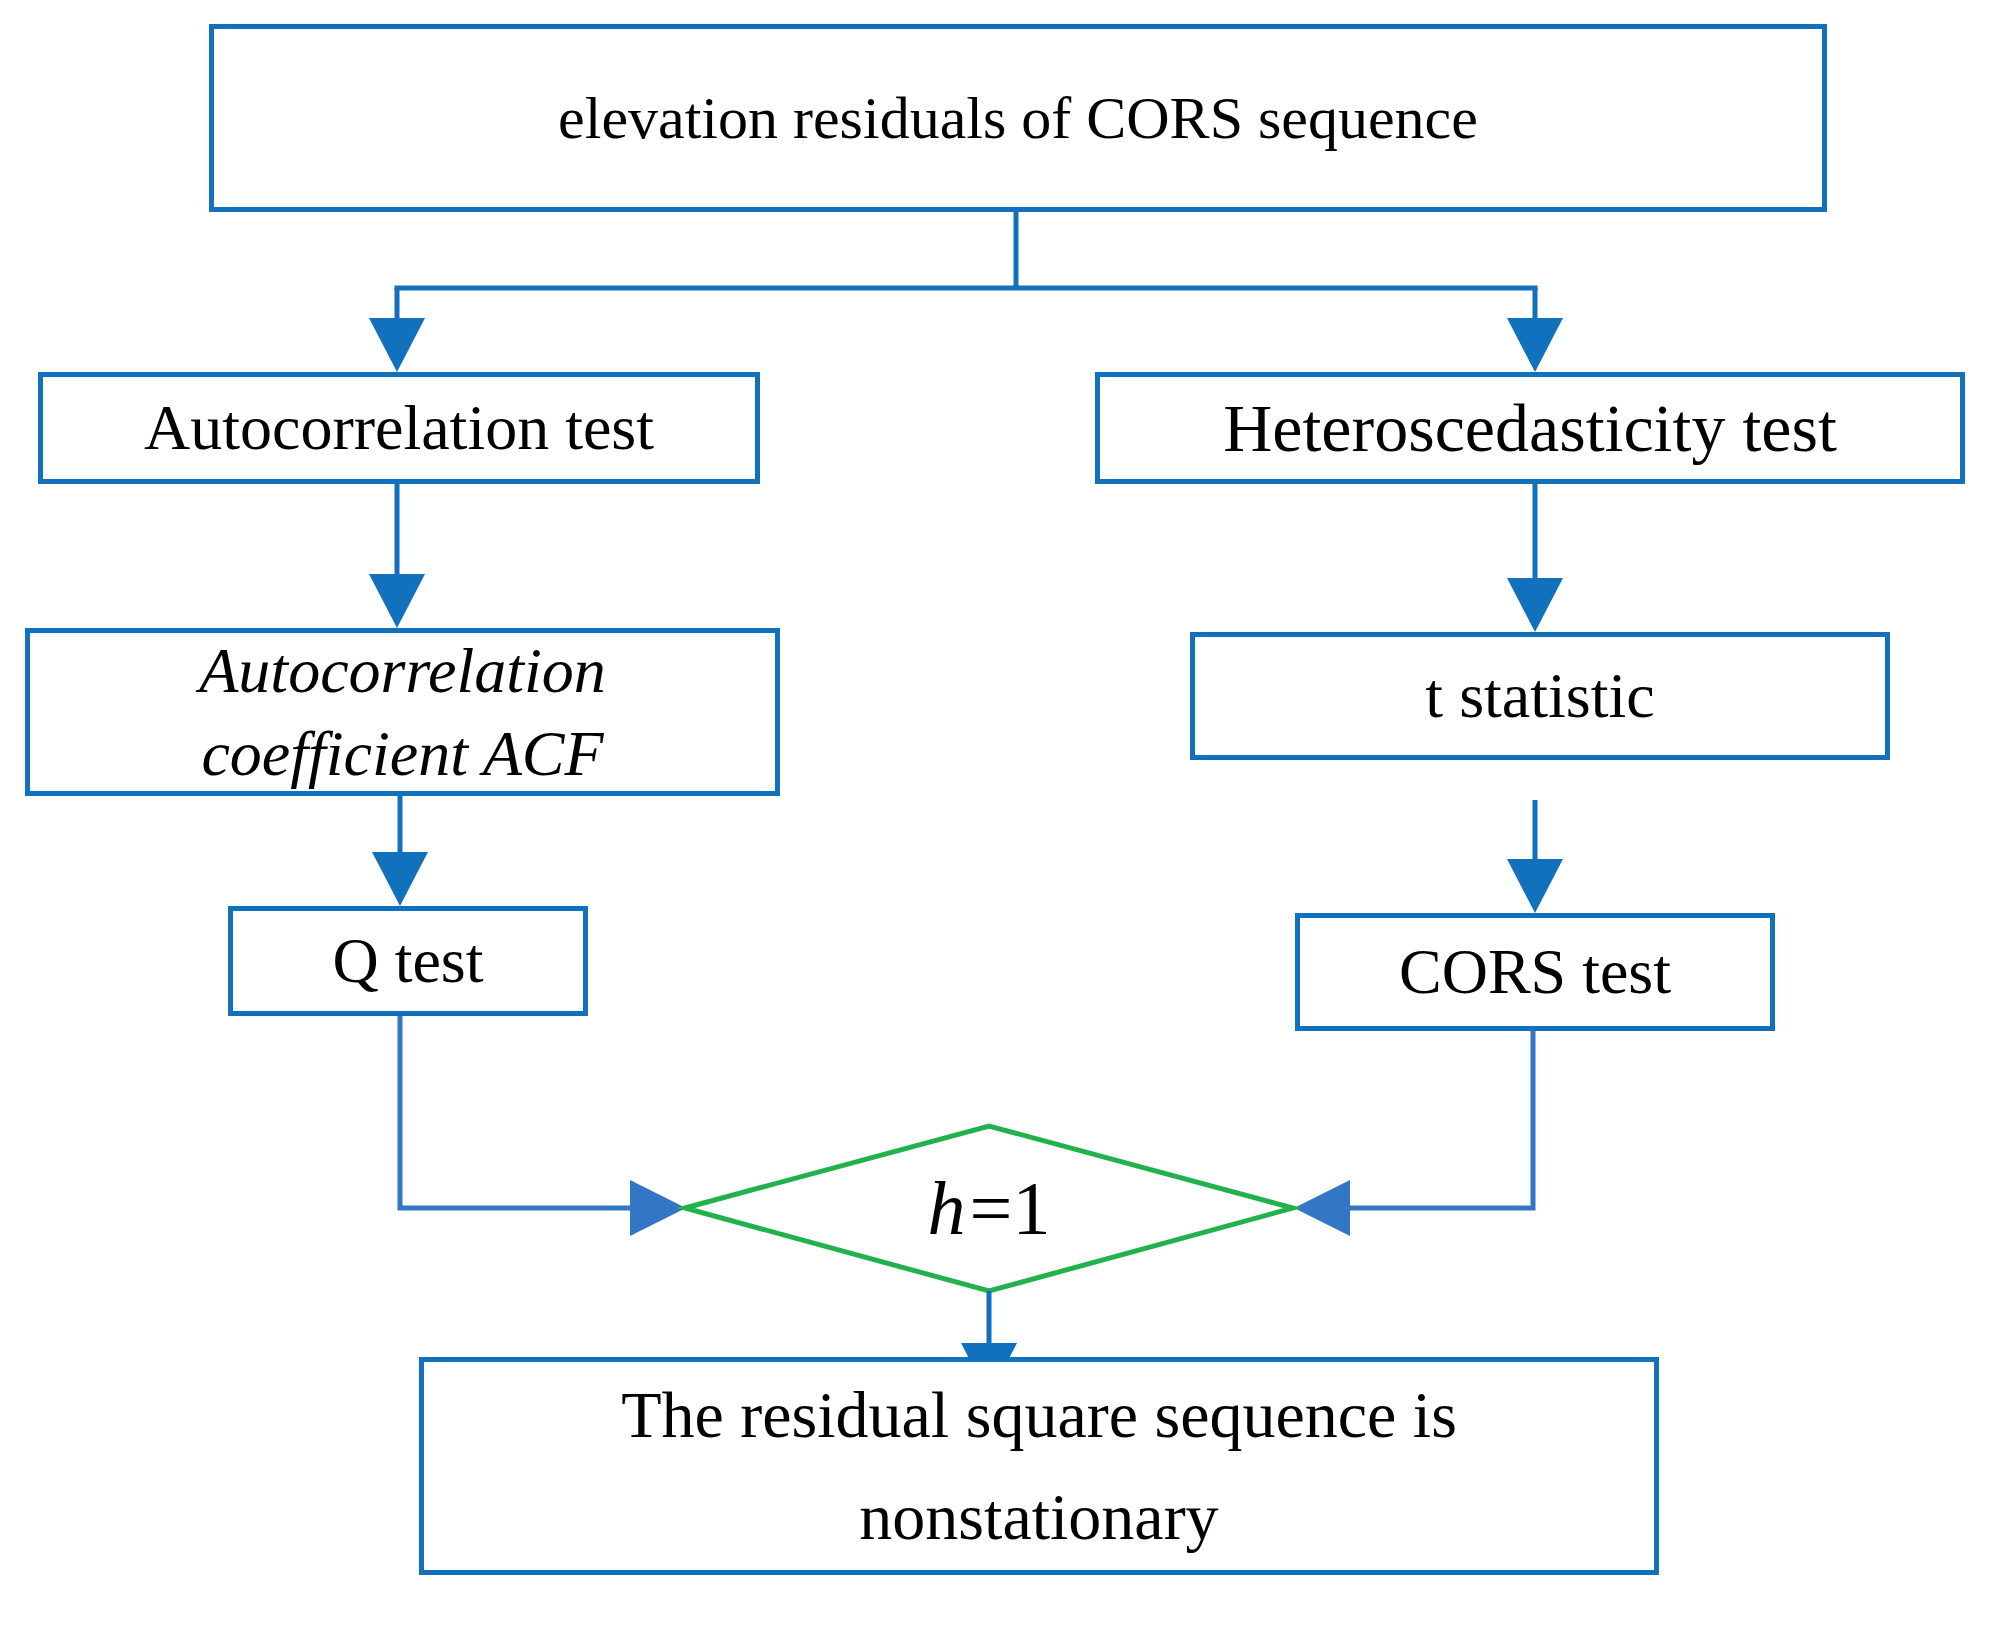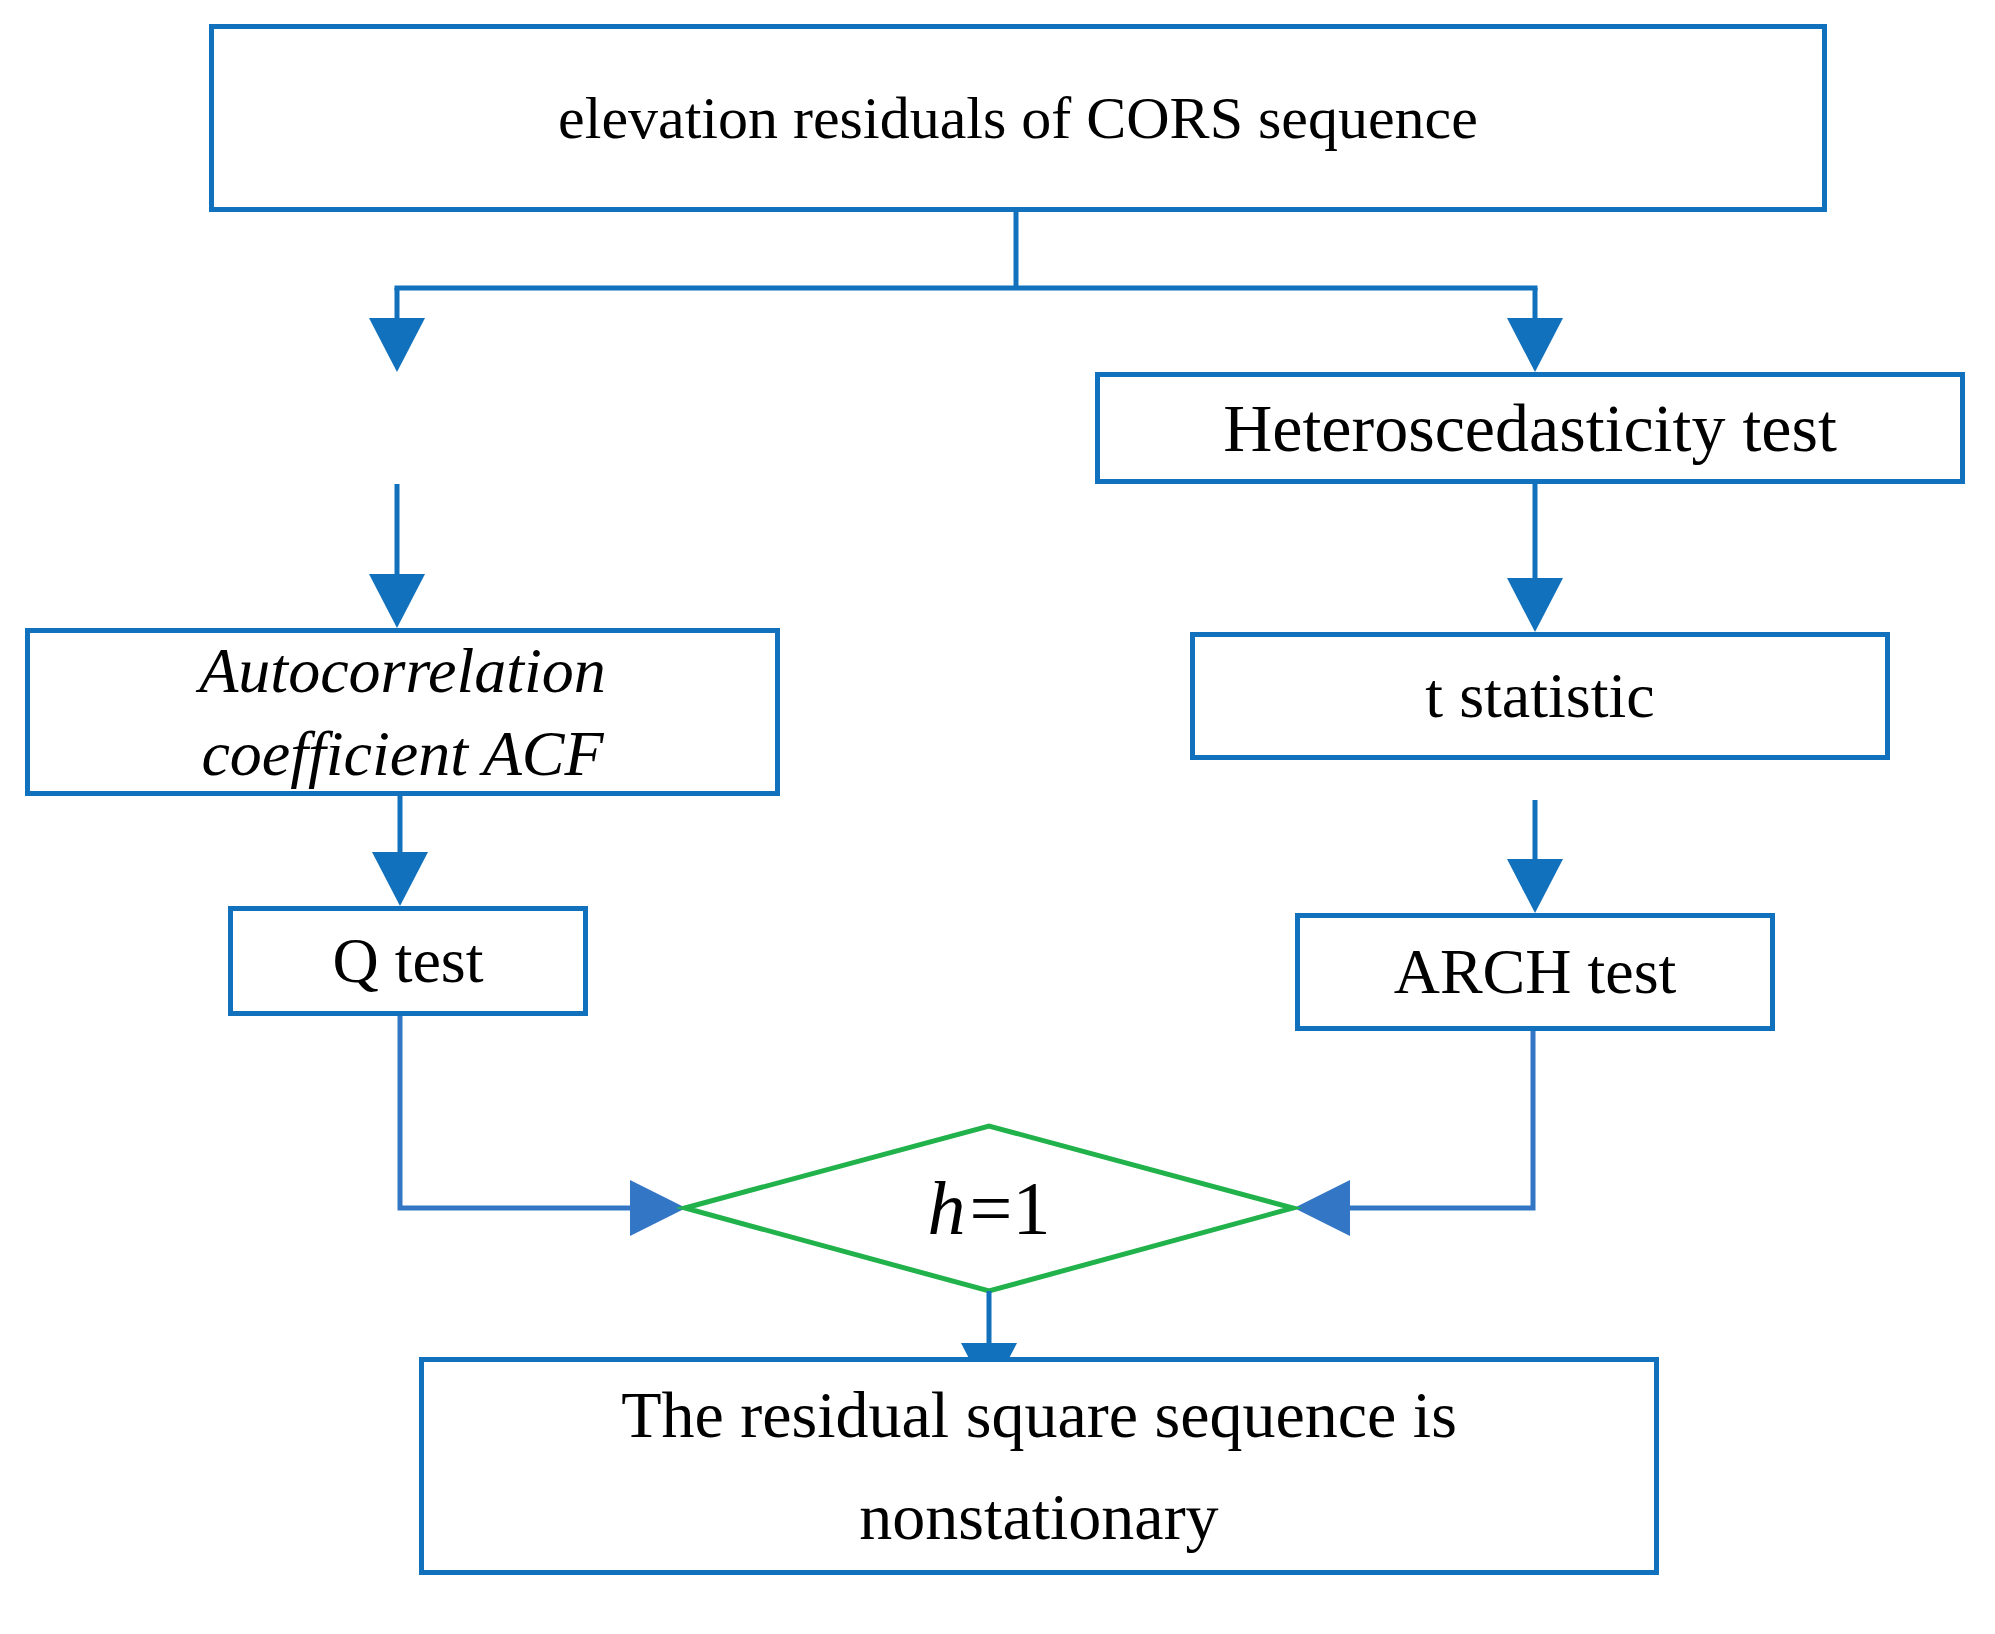--- a/index.html
+++ b/index.html
@@ -110,40 +110,43 @@
     <g>
       <path class="line" d="M989 1291 V1344"></path>
       <polygon class="head" points="961,1343 1017,1343 989,1397"></polygon>
     </g>
   </svg>
 
   <div class="node box" style="left:209px; top:24px; width:1618px; height:188px; font-size:60px; line-height:1.5;">
     <div>elevation residuals of CORS sequence</div>
   </div>
 
+  <div class="node box" style="left:38px; top:372px; width:722px; height:112px; font-size:64px;">
+    <div>Autocorrelation test</div>
+  </div>
 
   <div class="node box" style="left:1095px; top:372px; width:870px; height:112px; font-size:68px;">
     <div>Heteroscedasticity test</div>
   </div>
 
   <div class="node box" style="left:25px; top:628px; width:755px; height:168px; font-size:64px; line-height:1.3;font-style:italic;">
     <div>Autocorrelation</div>
     <div>coefficient ACF</div>
   </div>
 
   <div class="node box" style="left:1190px; top:632px; width:700px; height:128px; font-size:64px;">
     <div>t statistic</div>
   </div>
 
   <div class="node box" style="left:228px; top:906px; width:360px; height:110px; font-size:64px;">
     <div>Q test</div>
   </div>
 
   <div class="node box" style="left:1295px; top:913px; width:480px; height:118px; font-size:64px;">
-    <div>ARCH test</div>
+    <div>CORS test</div>
   </div>
 
   <div class="diamond-label" style="left:685px; top:1126px; width:608px; height:165px; font-size:76px;">
     <span class="italic-var">h</span>
       <span>=1</span>
   </div>
 
   <div class="node box" style="left:419px; top:1357px; width:1240px; height:218px; font-size:66px; line-height:1.55;">
     <div>The residual square sequence is</div>
     <div>nonstationary</div>

